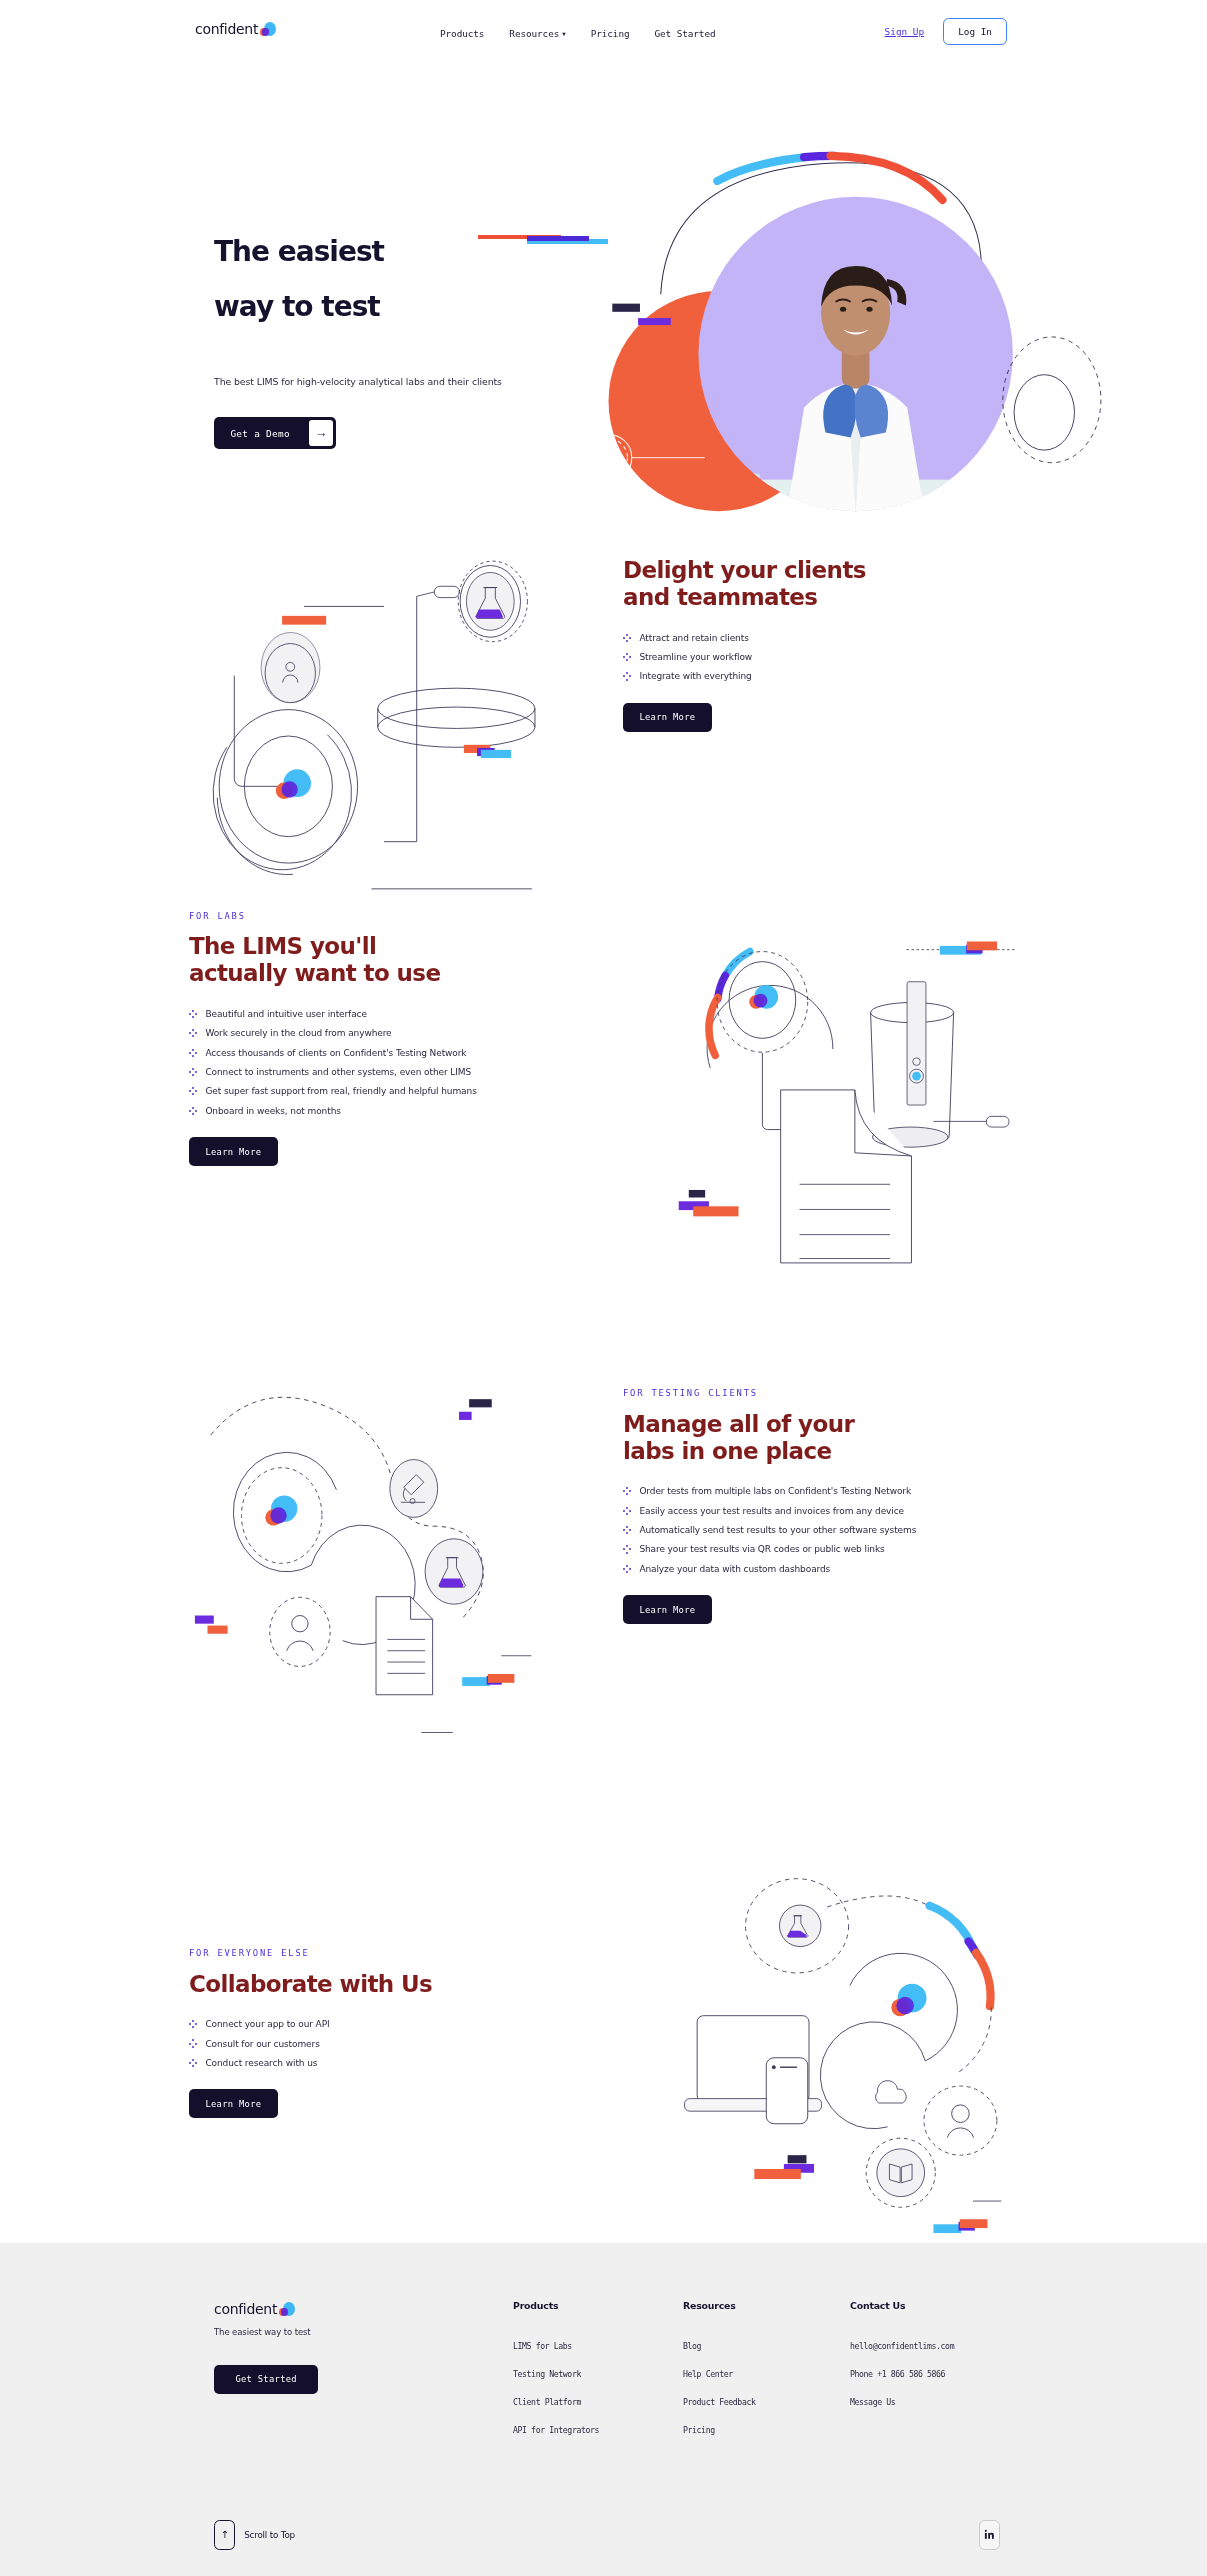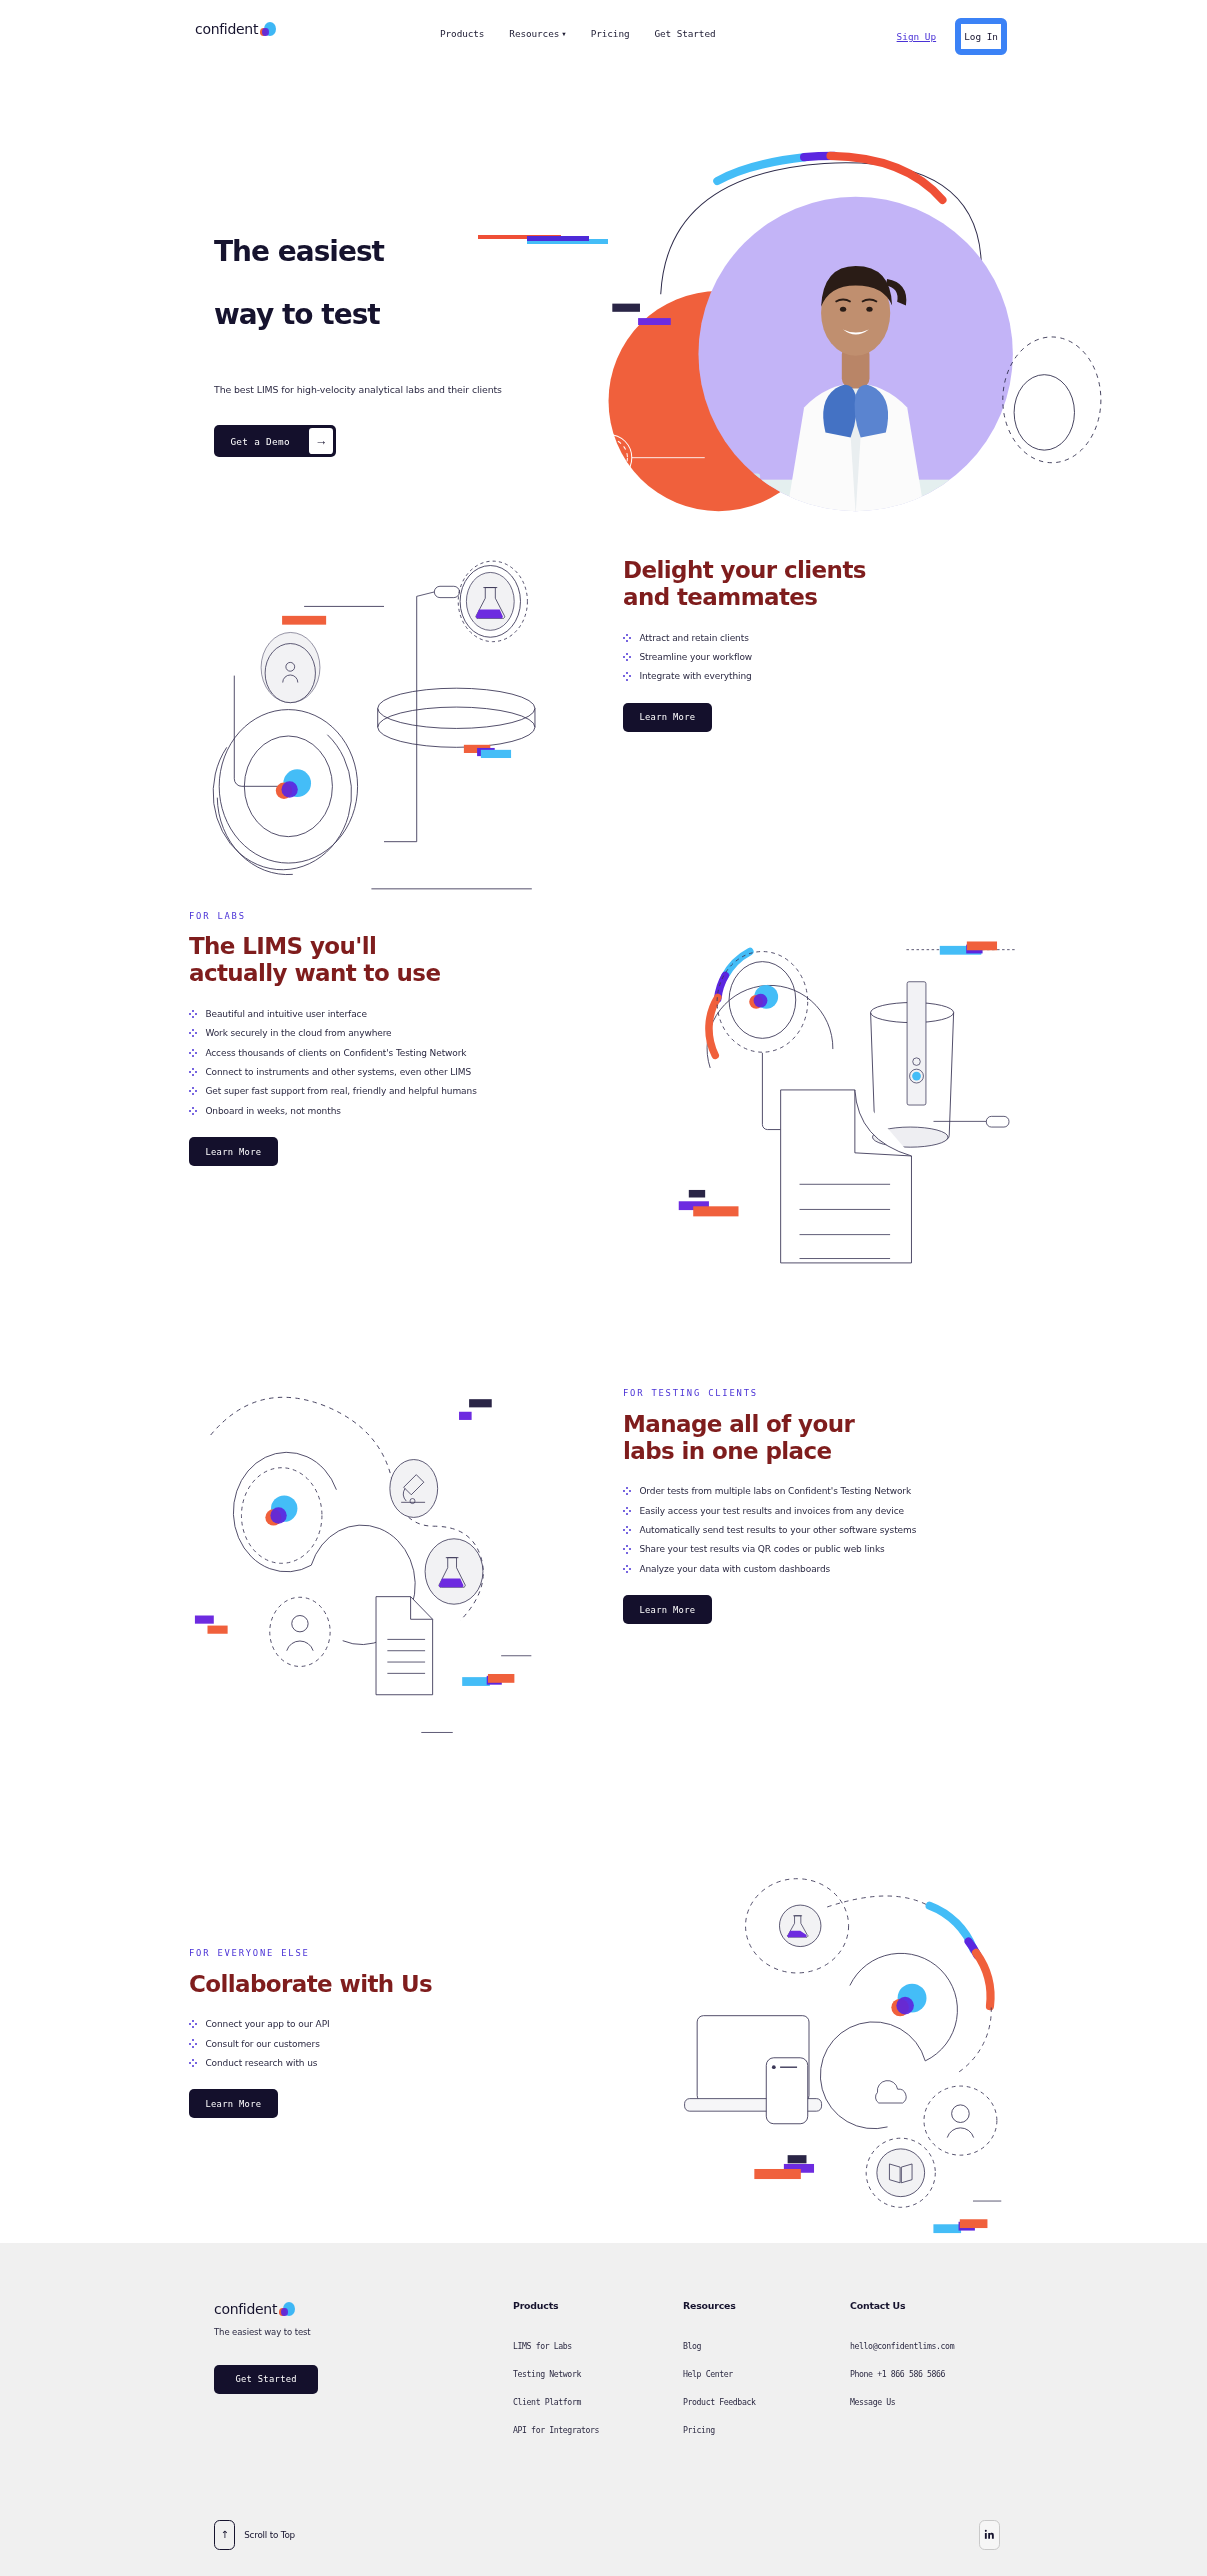--- a/index.html
+++ b/index.html
@@ -62,32 +62,32 @@
     position: absolute; right: 201px; top: 17.6px;
     display: flex; align-items: center; gap: 19px;
   }
   .signup-link {
     font-family: "DejaVu Sans Mono", "Liberation Mono", monospace;
     font-size: 9.4px; color: #4a32d6; text-decoration: underline;
   }
   .login-btn {
     font-family: "DejaVu Sans Mono", "Liberation Mono", monospace;
     font-size: 9.4px; color: #16132e;
-    border: 6px solid #3b82f6; border-radius: 5.7px;
-    padding: 7px 3px; background: #fff; cursor: pointer;
+    border: 1px solid #3b82f6; border-radius: 5.7px;
+    padding: 7px 14px; background: #fff; cursor: pointer;
   }
 
   
   .hero { position: relative; height: 440px; }
   .hero-copy { position: absolute; left: 214px; top: 170px; width: 352px; }
   .hero-h1 {
     font-size: 28px; font-weight: 700; letter-spacing: -1px;
     line-height: 1.0; color: #16132e;
   }
-  .hero-h1 .line2 { display:block; margin-top: 35px; }
+  .hero-h1 .line2 { display:block; margin-top: 27px; }
   .underline-bars { position: relative; height: 7.5px; margin: 6.3px 0 0 94px; width: 164px; }
   .underline-bars i { position: absolute; display:block; height: 4.4px; }
   .ub-red   { left: 0;   top: 0;  width: 83px; background: #ef4f36; }
   .ub-blue  { left: 49px; top: 4.4px; width: 81px; background: #44bdf7; }
   .ub-purple{ left: 49px; top: 1.3px; width: 62px;  background: #4d2ad8; }
   .hero-sub {
     margin-top: 55px; font-size: 9.4px; color: #2d2b44; letter-spacing: -0.1px;
   }
   .btn-dark {
     display: inline-flex; align-items: stretch; background: #14102c;

